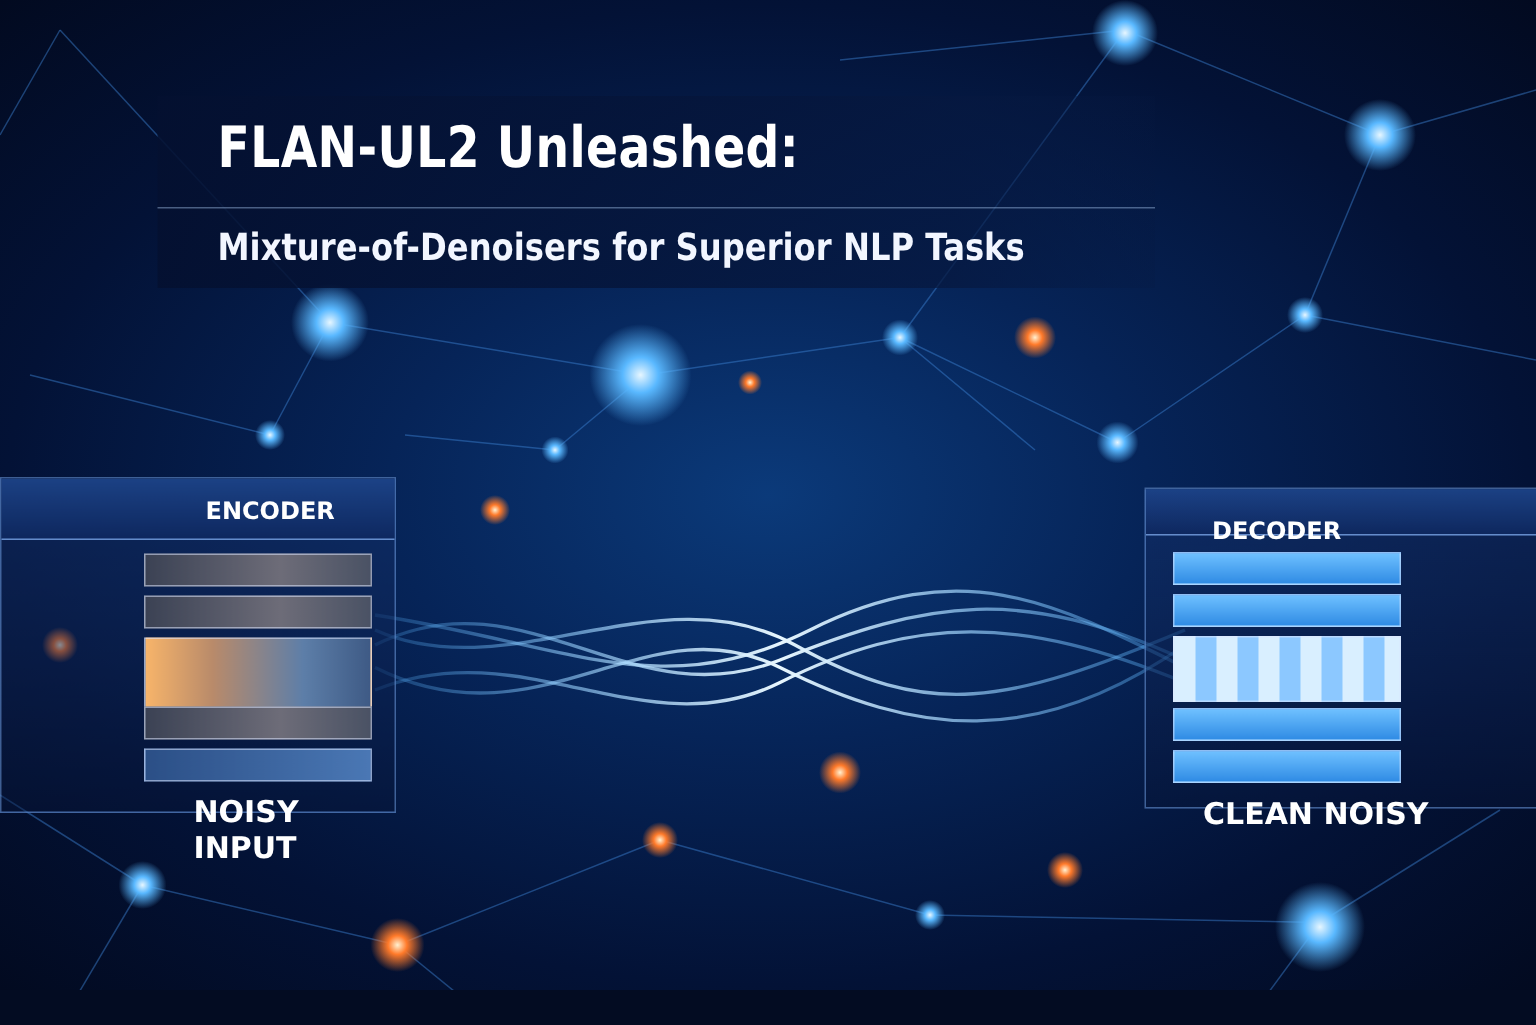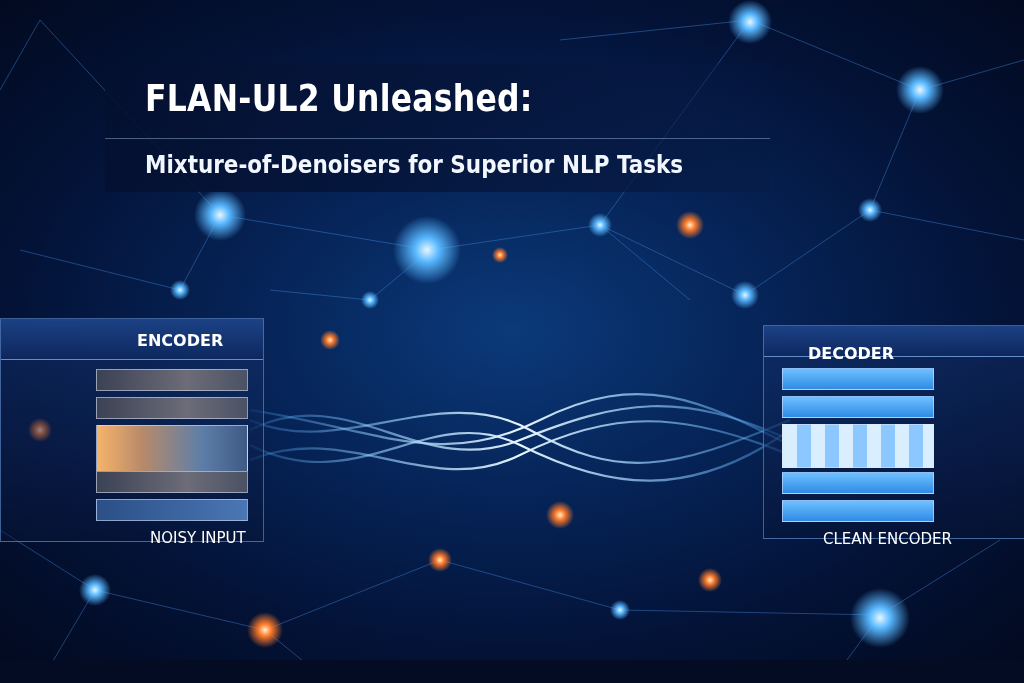--- a/index.html
+++ b/index.html
@@ -12,21 +12,21 @@
   .banner .rule{position:absolute;left:0;right:0;top:74px;height:1px;background:rgba(160,190,230,0.45);}
   .title{position:absolute;left:145px;top:76px;color:#fff;font-weight:bold;font-size:38px;letter-spacing:0.3px;
     font-family:"DejaVu Sans Condensed","DejaVu Sans",sans-serif;transform:scaleX(0.92);transform-origin:left;}
   .subtitle{position:absolute;left:145px;top:150px;color:#f2f6ff;font-weight:bold;font-size:25px;
     transform:scaleX(0.86);transform-origin:left;}
   .panel{position:absolute;border:1px solid rgba(120,170,240,0.5);
     background:linear-gradient(180deg, rgba(20,50,110,0.55), rgba(6,20,55,0.45));}
   .panel-head{position:absolute;left:0;right:0;top:0;height:56px;border-bottom:1px solid rgba(150,190,250,0.6);
     background:linear-gradient(180deg, rgba(30,70,140,0.85), rgba(14,40,96,0.85));}
   .panel-label{position:absolute;color:#fff;font-weight:bold;font-size:16px;}
-  .panel-foot{position:absolute;color:#fff;font-weight:normal;font-size:15px;margin-left:21px;}
+  .panel-foot{position:absolute;color:#fff;font-weight:bold;font-size:20px;}
   .layer{position:absolute;height:20px;border:1px solid rgba(220,230,255,0.55);}
   .enc .layer{background:linear-gradient(90deg,#3b4254,#6d6c78 60%,#4a5264);}
   .enc .layer.noisy{height:58px;background:linear-gradient(90deg,#f7b46a 0%,#b88a6a 30%,#5d7ea8 70%,#3e5a85 100%);}
   .enc .layer.blue{background:linear-gradient(90deg,#2b4f86,#4a77b4);}
   .dec .layer{background:linear-gradient(180deg,#6ec0ff,#2f8be4);}
   .dec .layer.clean{height:42px;background:repeating-linear-gradient(90deg,#d9efff 0 14px,#8cc8ff 14px 28px);}
 </style>
 </head>
 <body>
 
@@ -126,15 +126,15 @@
   </div>
 
   <div class="panel dec" style="left:763px;top:325px;width:261px;height:212px;">
     <div class="panel-head" style="height:30px;"></div>
     <div class="panel-label" style="left:44px;top:18px;">DECODER</div>
     <div class="layer" style="left:18px;top:42px;width:150px;"></div>
     <div class="layer" style="left:18px;top:70px;width:150px;"></div>
     <div class="layer clean" style="left:18px;top:98px;width:150px;"></div>
     <div class="layer" style="left:18px;top:146px;width:150px;"></div>
     <div class="layer" style="left:18px;top:174px;width:150px;"></div>
-    <div class="panel-foot" style="left:38px;top:204px;">CLEAN ENCODER</div>
+    <div class="panel-foot" style="left:38px;top:204px;">CLEAN NOISY</div>
   </div>
 </div>
 
 </body></html>

